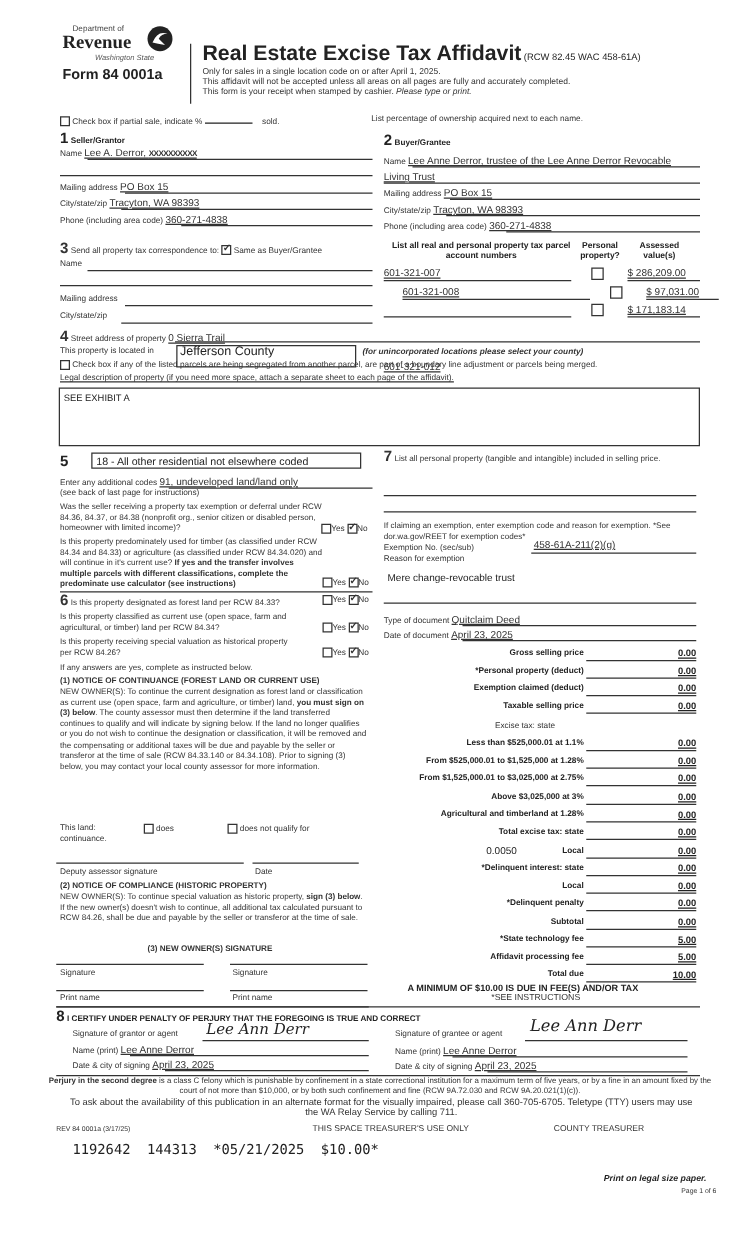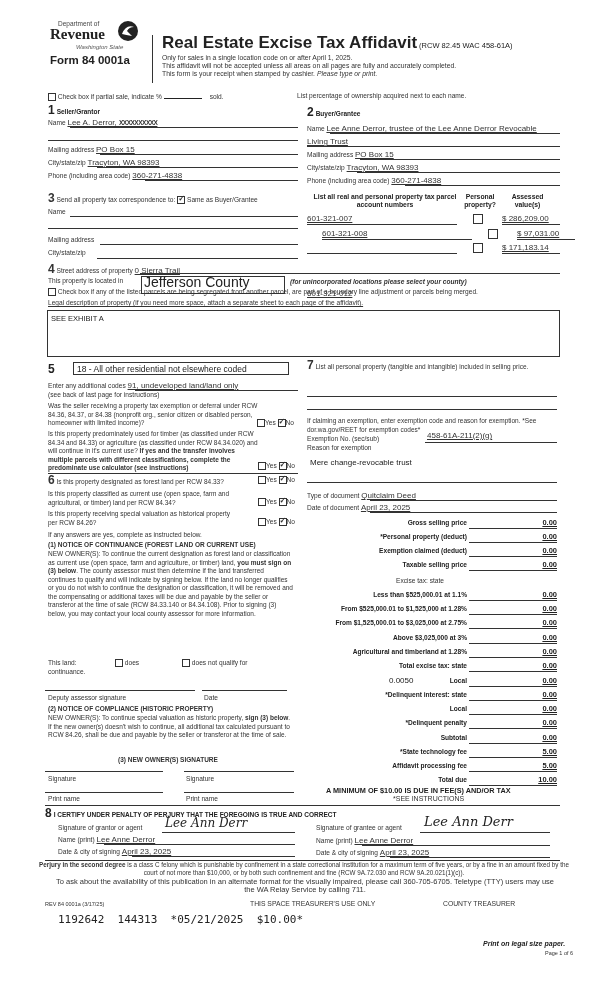--- a/index.html
+++ b/index.html
@@ -149,21 +149,21 @@
 
 <div class="abs lbl" style="left:48px;top:262px;">
   <span class="sec">4</span>
   <span>Street address of property</span>
   <span class="val">0 Sierra Trail</span>
 </div>
 <div class="hr" style="left:140px;top:273px;width:420px;"></div>
 <div class="abs lbl" style="left:48px;top:277px;">
   <span>This property is located in</span>
 </div>
-<div class="abs" style="left:141px;top:276px;width:144px;height:18px;border:1px solid #333;font-size:14px;padding-left:2px;line-height:10px;">Jefferson County</div>
+<div class="abs" style="left:141px;top:276px;width:144px;height:18px;border:1px solid #333;font-size:10px;padding-left:2px;line-height:10px;">Jefferson County</div>
 <div class="abs lbl" style="left:290px;top:278px;font-style:italic;font-weight:bold;">(for unincorporated locations please select your county)</div>
 <div class="abs lbl" style="left:48px;top:288px;">
   <span class="cb"></span>
   <span>Check box if any of the listed parcels are being segregated from another parcel, are part of a boundary line adjustment or parcels being merged.</span>
 </div>
 <div class="abs lbl" style="left:48px;top:299px;text-decoration:underline;">Legal description of property (if you need more space, attach a separate sheet to each page of the affidavit).</div>
 <div class="abs" style="left:47px;top:310px;width:513px;height:47px;border:1px solid #333;padding:3px;font-size:7.5px;">
   <span>SEE EXHIBIT A</span>
 </div>
 

